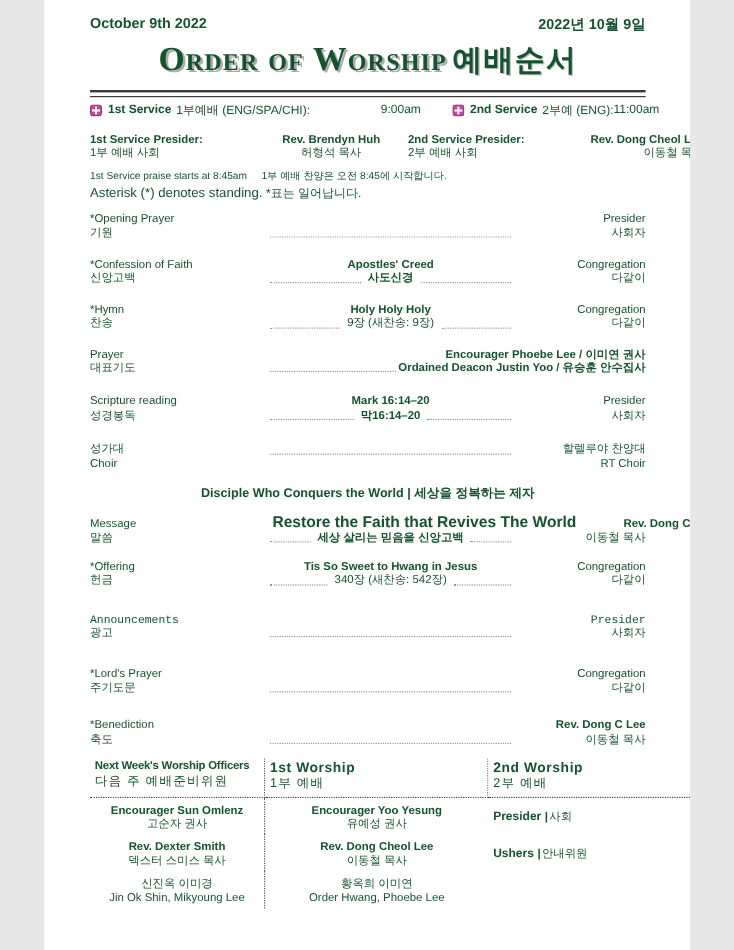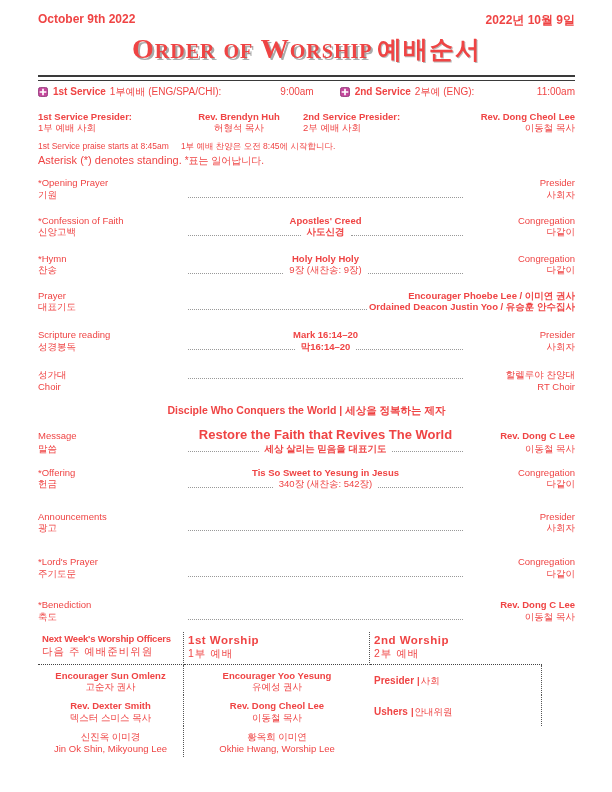--- a/index.html
+++ b/index.html
@@ -1,19 +1,19 @@
 <!DOCTYPE html>
 <html><head>
 <meta charset="utf-8">
 <style>
   html,body { margin:0; padding:0; background:#e8e8e8; }
   .page {
-    width:612px; height:792px; background:#ffffff; margin:0 auto;
+    width:538px; height:792px; background:#ffffff; margin:0 auto;
     box-sizing:border-box; padding:12px 37px 0 38px;
-    font-family:"Liberation Sans", sans-serif; color:#ef4444;
+    font-family:"Liberation Sans", sans-serif; color:#14532d;
     position:relative; overflow:hidden;
   }
   
   .dates { display:flex; justify-content:space-between; font-size:12px; font-weight:bold; }
   
   .title { text-align:center; margin-top:4px; white-space:nowrap; }
   .title-en {
     font-family:"Liberation Serif", serif; font-weight:bold; font-size:28px;
     font-variant:small-caps; letter-spacing:1px; text-shadow:2px 2px 0 #aaa;
   }
@@ -227,42 +227,42 @@
         <div class="irow">
           <span class="cl">Message</span>
           <span class="sp"></span>
           <span class="cm b lg">Restore the Faith that Revives The World</span>
           <span class="sp"></span>
           <span class="cr b">Rev. Dong C Lee</span>
         </div>
         <div class="irow">
           <span class="cl">말씀</span>
           <span class="lead"></span>
-          <span class="cm b">세상 살리는 믿음을 대표기도</span>
+          <span class="cm b">세상 살리는 믿음을 신앙고백</span>
           <span class="lead"></span>
           <span class="cr ">이동철 목사</span>
         </div>
       </div>
       <div class="oitem" style="margin-top: 13px;">
         <div class="irow">
           <span class="cl">*Offering</span>
           <span class="sp"></span>
-          <span class="cm b ">Tis So Sweet to Yesung in Jesus</span>
+          <span class="cm b ">Tis So Sweet to Hwang in Jesus</span>
           <span class="sp"></span>
           <span class="cr ">Congregation</span>
         </div>
         <div class="irow">
           <span class="cl">헌금</span>
           <span class="lead"></span>
           <span class="cm ">340장 (새찬송: 542장)</span>
           <span class="lead"></span>
           <span class="cr ">다같이</span>
         </div>
       </div>
-      <div class="oitem" style="margin-top: 21px;">
+      <div class="oitem" style="margin-top: 21px; font-family: Liberation Mono, monospace;">
         <div class="irow">
           <span class="cl">Announcements</span>
           <span class="sp"></span>
           <span class="cr ">Presider</span>
         </div>
         <div class="irow">
           <span class="cl">광고</span>
           <span class="lead"></span>
           <span class="cr ">사회자</span>
         </div>
@@ -327,17 +327,17 @@
       </div>
       <div class="bc bc1 vd">
         <span><span class="lab-en">Ushers</span><span class="bar">|</span><span>안내위원</span></span>
       </div>
       <div class="bc vd">
         <div class="cell-l1 ">신진옥 이미경</div>
         <div class="cell-l2">Jin Ok Shin, Mikyoung Lee</div>
       </div>
       <div class="bc">
         <div class="cell-l1 ">황옥희 이미연</div>
-        <div class="cell-l2">Okhie Hwang, Worship Lee</div>
+        <div class="cell-l2">Order Hwang, Phoebe Lee</div>
       </div>
     </div>
 
 </div>
 
 </body></html>

